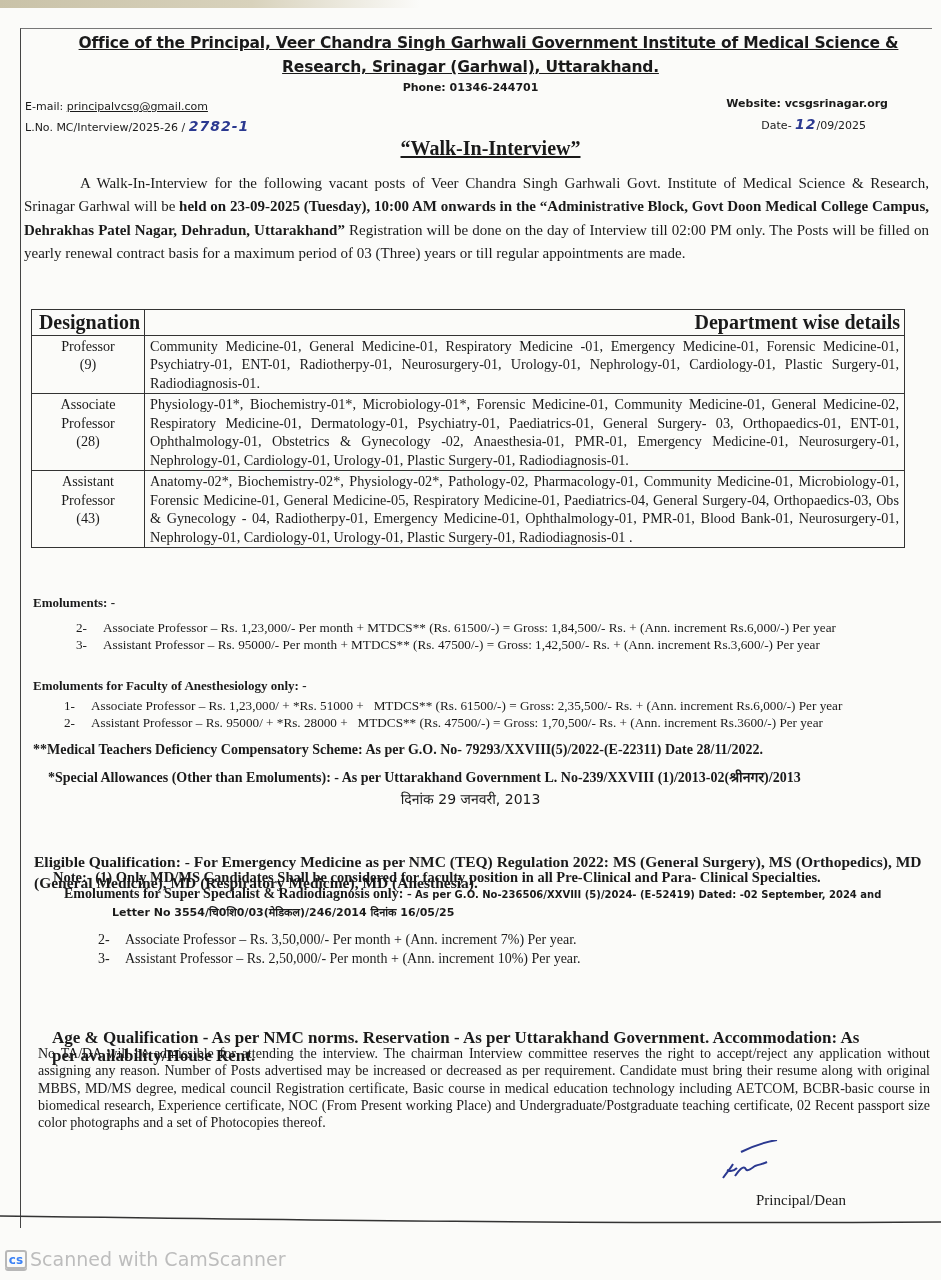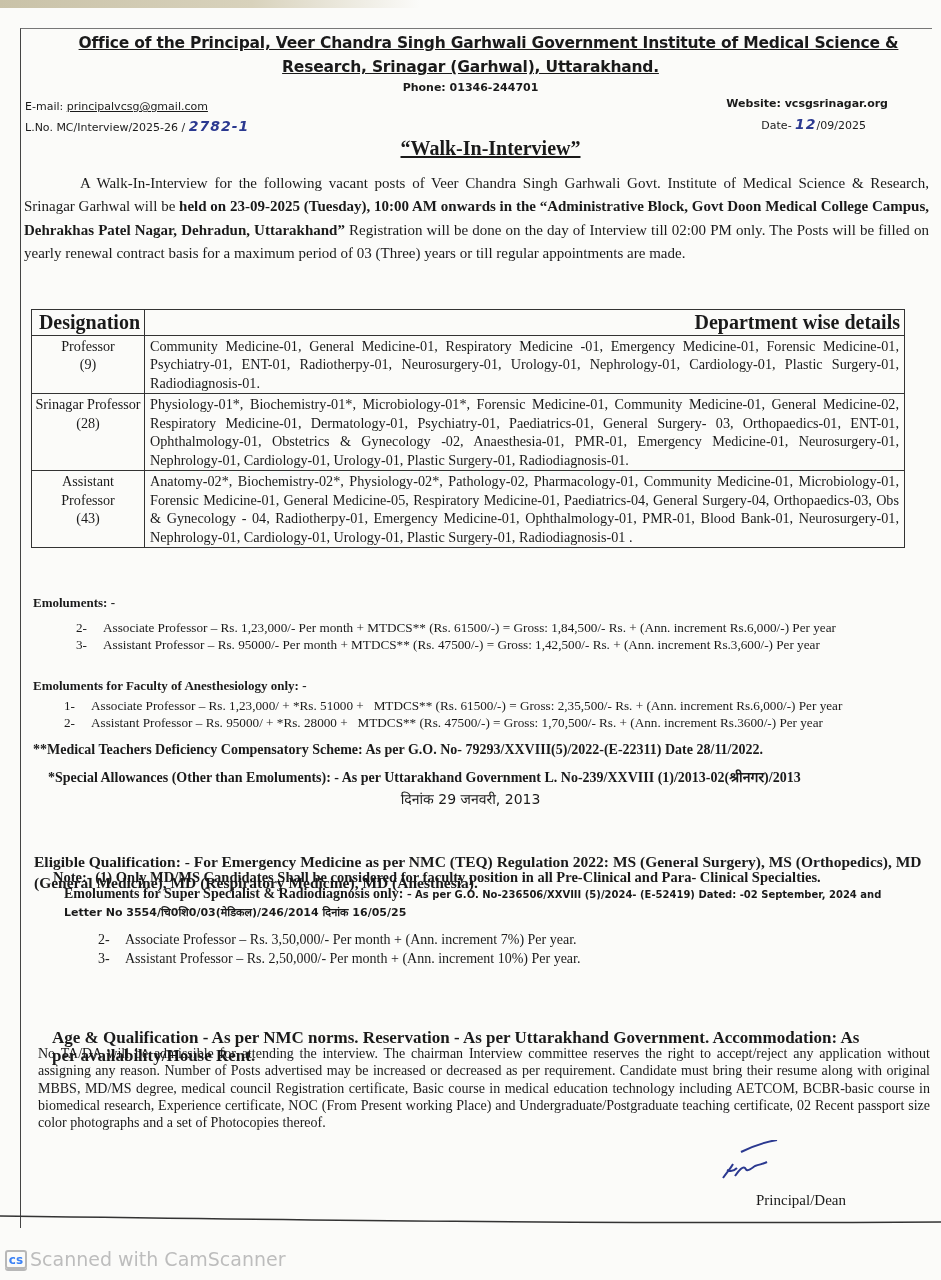--- a/index.html
+++ b/index.html
@@ -136,21 +136,21 @@
   <tbody>
     <tr>
       <td class="desig">
         <div>Professor</div>
         <div>(9)</div>
       </td>
       <td class="dept">Community Medicine-01, General Medicine-01, Respiratory Medicine -01, Emergency Medicine-01, Forensic Medicine-01, Psychiatry-01, ENT-01, Radiotherpy-01, Neurosurgery-01, Urology-01, Nephrology-01, Cardiology-01, Plastic Surgery-01, Radiodiagnosis-01.</td>
     </tr>
     <tr>
       <td class="desig">
-        <div>Srinagar Professor</div>
+        <div>Associate Professor</div>
         <div>(28)</div>
       </td>
       <td class="dept">Physiology-01*, Biochemistry-01*, Microbiology-01*, Forensic Medicine-01, Community Medicine-01, General Medicine-02, Respiratory Medicine-01, Dermatology-01, Psychiatry-01, Paediatrics-01, General Surgery- 03, Orthopaedics-01, ENT-01, Ophthalmology-01, Obstetrics &amp; Gynecology -02, Anaesthesia-01, PMR-01, Emergency Medicine-01, Neurosurgery-01, Nephrology-01, Cardiology-01, Urology-01, Plastic Surgery-01, Radiodiagnosis-01.</td>
     </tr>
     <tr>
       <td class="desig">
         <div>Assistant Professor</div>
         <div>(43)</div>
       </td>
       <td class="dept">Anatomy-02*, Biochemistry-02*, Physiology-02*, Pathology-02, Pharmacology-01, Community Medicine-01, Microbiology-01, Forensic Medicine-01, General Medicine-05, Respiratory Medicine-01, Paediatrics-04, General Surgery-04, Orthopaedics-03, Obs &amp; Gynecology - 04, Radiotherpy-01, Emergency Medicine-01, Ophthalmology-01, PMR-01, Blood Bank-01, Neurosurgery-01, Nephrology-01, Cardiology-01, Urology-01, Plastic Surgery-01, Radiodiagnosis-01 .</td>
@@ -174,21 +174,21 @@
 <div class="note-line" style="left:48px; top:767px;">*Special Allowances (Other than Emoluments): - As per Uttarakhand Government L. No-239/XXVIII (1)/2013-02(श्रीनगर)/2013</div>
 <div class="note-line devnagari" style="left:0; width:941px; text-align:center; top:789px; font-weight:normal; font-size:14px;">दिनांक 29 जनवरी, 2013</div>
 
 <div class="para" style="left:34px; top:815px; width:896px;">Eligible Qualification: - For Emergency Medicine as per NMC (TEQ) Regulation 2022: MS (General Surgery), MS (Orthopedics), MD (General Medicine), MD (Respiratory Medicine), MD (Anesthesia).</div>
 
 <div class="note-line" style="left:53px; top:869px; font-size:14.5px;">Note:- (1) Only MD/MS Candidates Shall be considered for faculty position in all Pre-Clinical and Para- Clinical Specialties.</div>
 <div class="note-line" style="left:64px; top:886px;">
   <span>Emoluments for Super Specialist &amp; Radiodiagnosis only: - </span><span class="small-bold-sans">As per G.O. No-236506/XXVIII (5)/2024- (E-52419) Dated: -02 September, 2024 and</span>
 </div>
 <div class="note-line" style="left:64px; top:904px;">
-  <span class="small-bold-sans" style="font-size:11px;">Letter No 3554/चि0शि0/03(मेडिकल)/246/2014 दिनांक 16/05/25</span>
+  <span class="small-bold-sans" style="font-size:11px;margin-left:48px;">Letter No 3554/चि0शि0/03(मेडिकल)/246/2014 दिनांक 16/05/25</span>
 </div>
 
 <ul class="pay-list" style="top:931px; left:98px; font-size:14px; line-height:18.5px;">
   <li><span class="num">2-</span><span>Associate Professor – Rs. 3,50,000/- Per month + (Ann. increment 7%) Per year.</span></li>
   <li><span class="num">3-</span><span>Assistant Professor – Rs. 2,50,000/- Per month + (Ann. increment 10%) Per year.</span></li>
 </ul>
 
 <div class="para" style="left:52px; top:993px; width:820px; font-size:17px; line-height:18px;">Age &amp; Qualification - As per NMC norms. Reservation - As per Uttarakhand Government. Accommodation: As per availability/House Rent.</div>
 
 <div class="closing">No TA/DA will be admissible for attending the interview. The chairman Interview committee reserves the right to accept/reject any application without assigning any reason. Number of Posts advertised may be increased or decreased as per requirement. Candidate must bring their resume along with original MBBS, MD/MS degree, medical council Registration certificate, Basic course in medical education technology including AETCOM, BCBR-basic course in biomedical research, Experience certificate, NOC (From Present working Place) and Undergraduate/Postgraduate teaching certificate, 02 Recent passport size color photographs and a set of Photocopies thereof.</div>

